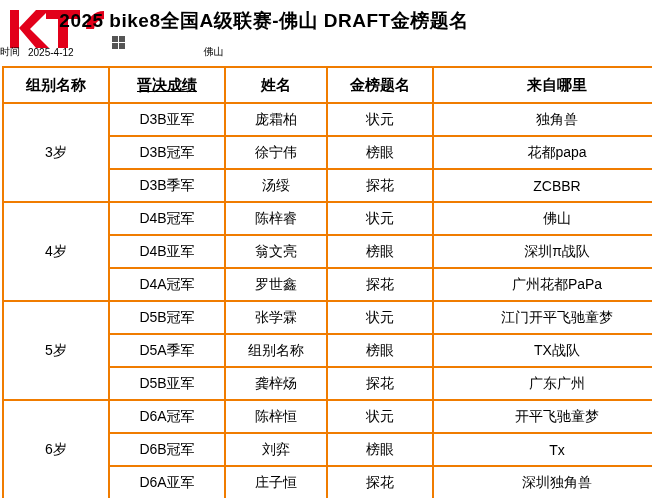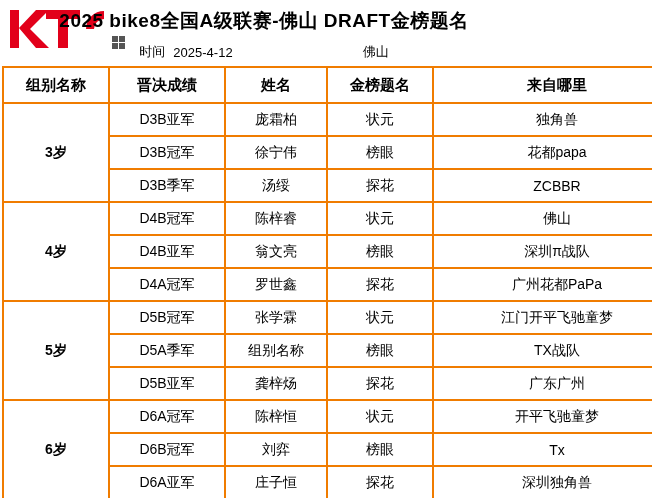--- a/index.html
+++ b/index.html
@@ -44,22 +44,22 @@
     letter-spacing: 0.5px;
   }
   .subtitle-row {
     position: absolute;
     left: 0;
     right: 0;
     top: 42px;
     height: 20px;
     display: flex;
     align-items: center;
-    justify-content: center;
-    font-size: 13px;
+    justify-content: flex-start;
+    font-size: 10px;
   }
   .sub-label {
     margin-right: 8px;
   }
   .sub-value {
     margin-right: 130px;
   }
   .sub-place {
   }
   
@@ -78,24 +78,24 @@
     padding: 0 2px;
     overflow: hidden;
     white-space: nowrap;
   }
   table.grid thead th {
     font-weight: bold;
     font-size: 15px;
     height: 34px;
   }
   td.group-cell {
-    font-weight: bold;
+    font-weight: normal;
   }
   .col-group { width: 100px; }
-  .col-result { width: 110px; }
+  .col-result { width: 110px; text-decoration: underline; }
   .col-name { width: 96px; }
   .col-rank { width: 100px; }
   .col-from { width: 242px; }
 </style>
 </head>
 <body>
 
 <div class="page">
 
   <div class="header">

